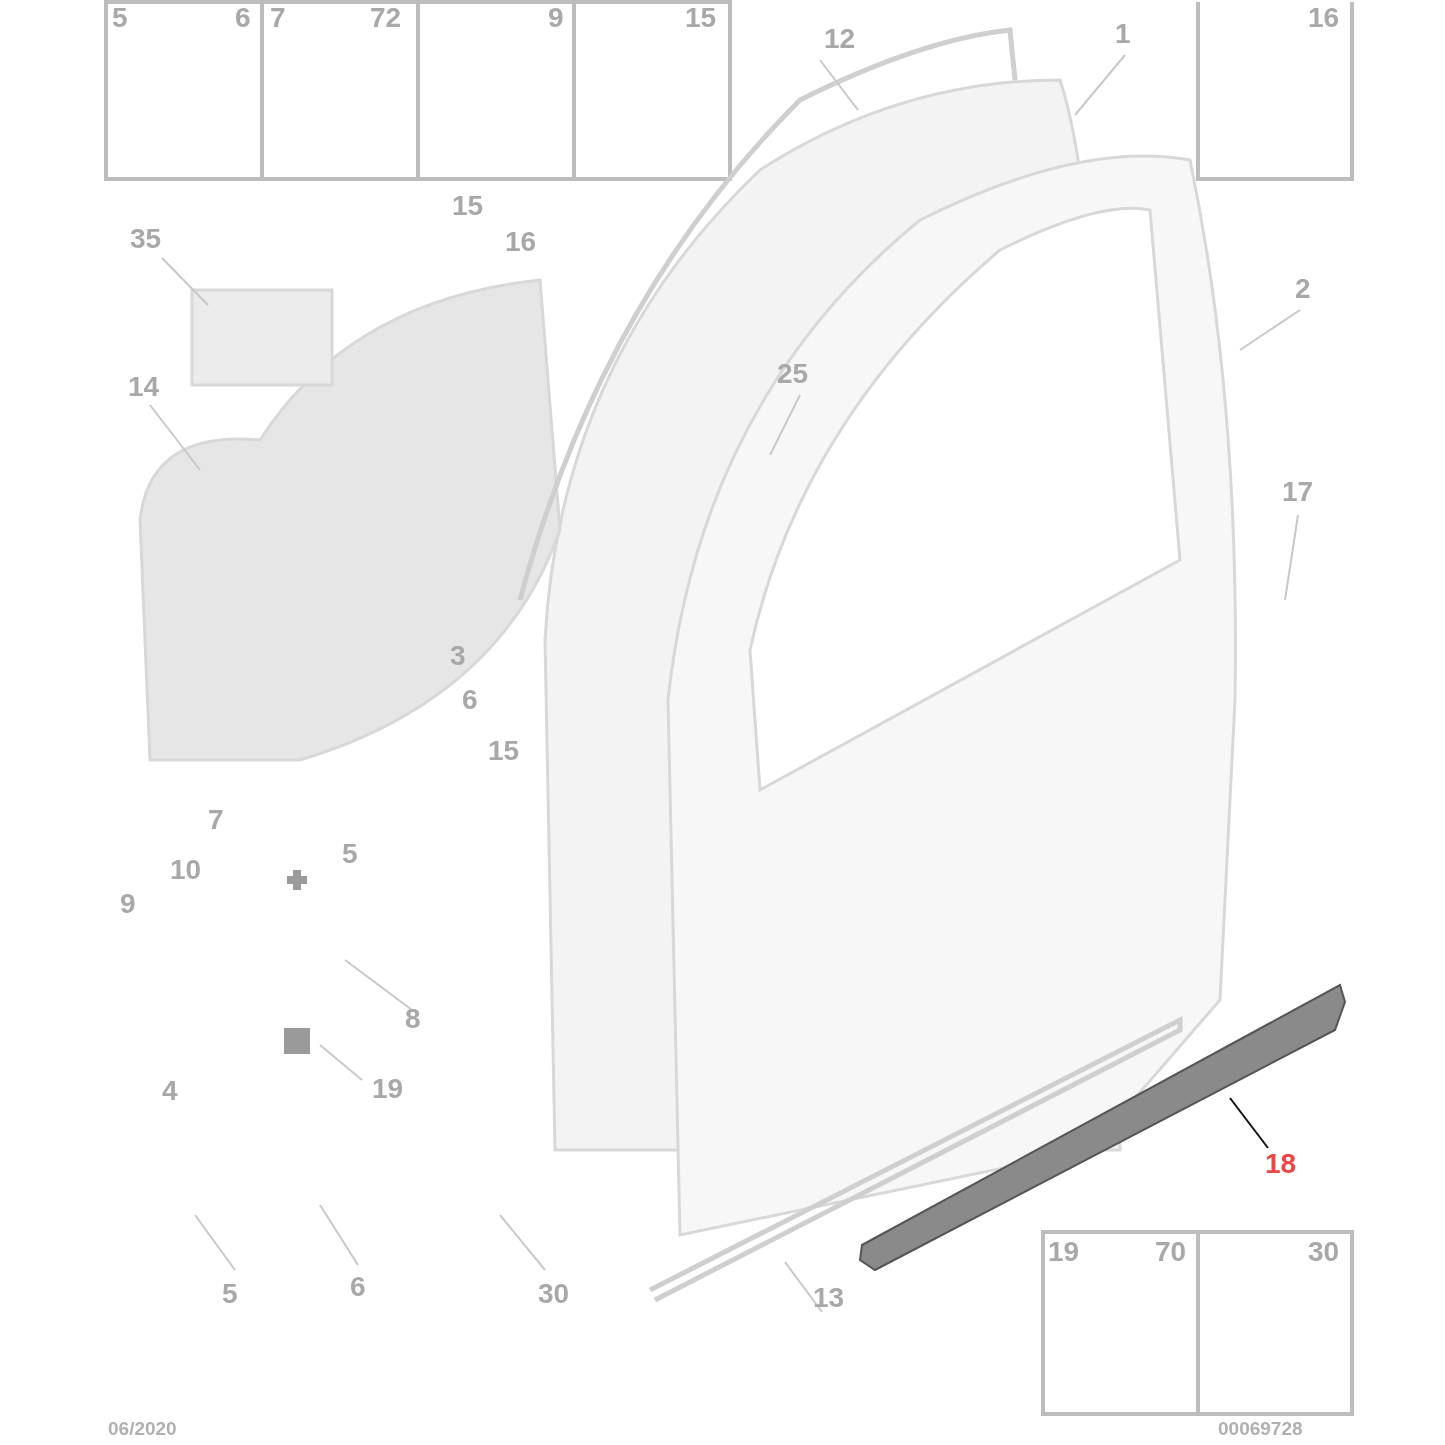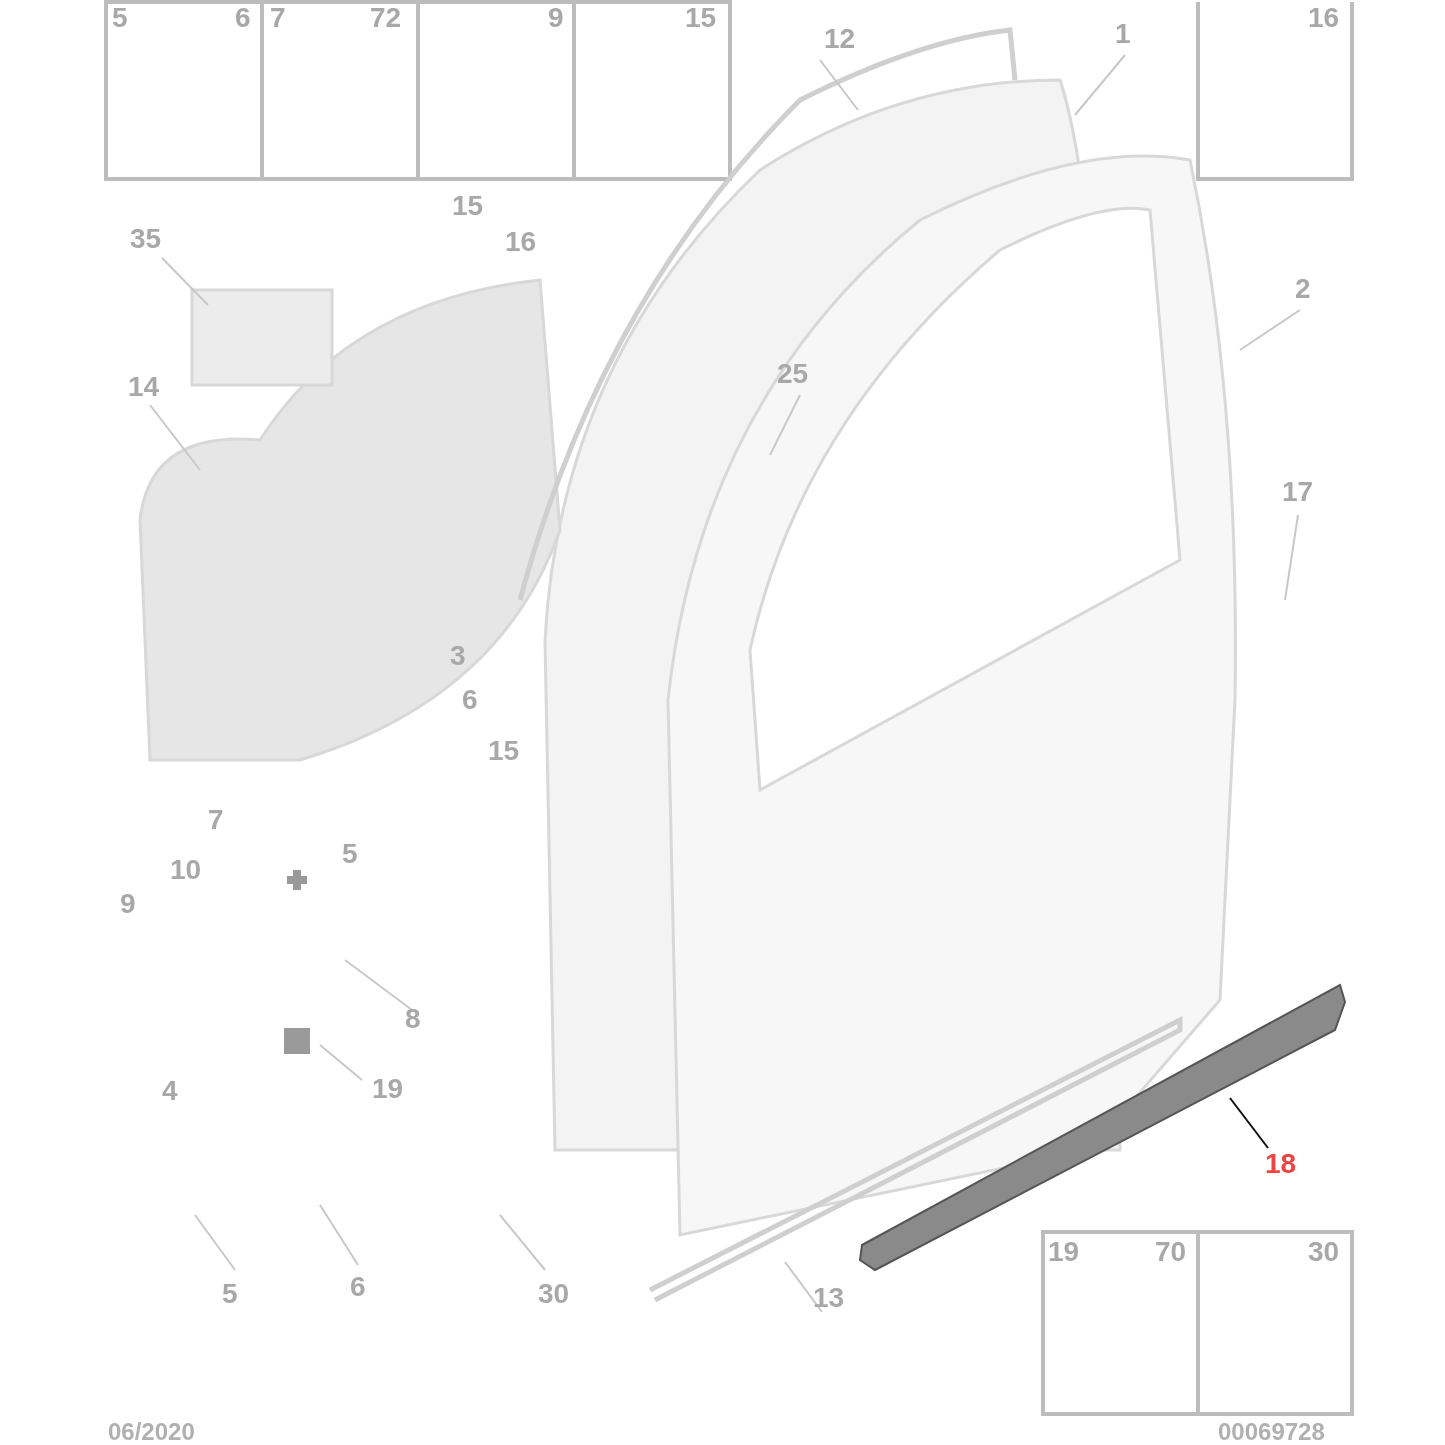--- a/index.html
+++ b/index.html
@@ -1,20 +1,20 @@
 <!DOCTYPE html>
 <html><head>
 <meta charset="utf-8">
 <style>
 html,body{margin:0;padding:0;background:#fff;}
 #stage{position:relative;width:1445px;height:1445px;overflow:hidden;background:#fff;font-family:"Liberation Sans",sans-serif;}
 svg{position:absolute;left:0;top:0;}
 .lbl{position:absolute;font-weight:bold;font-size:28px;color:#a8a8a8;line-height:1;}
 .lbl.hl{color:#ef4444;}
-.foot{position:absolute;font-weight:bold;font-size:24px;color:#b0b0b0;}
+.foot{position:absolute;font-weight:bold;font-size:19px;color:#b0b0b0;}
 </style>
 </head>
 <body>
 
 <div id="stage">
 <svg width="1445" height="1445">
  <g fill="none" stroke="#bdbdbd" stroke-width="4">
   <rect x="106" y="2" width="624" height="177"></rect>
   <line x1="262" y1="2" x2="262" y2="179"></line>
         <line x1="418" y1="2" x2="418" y2="179"></line>

